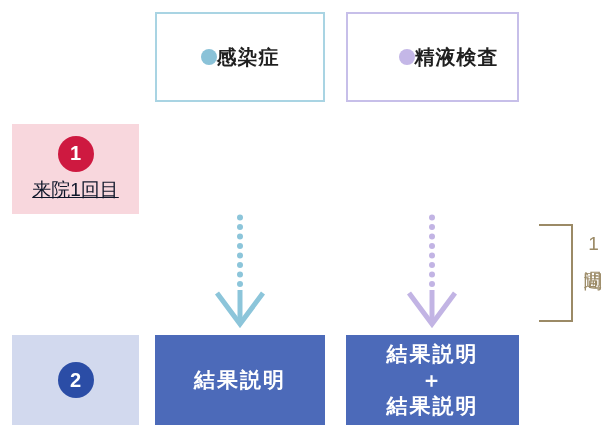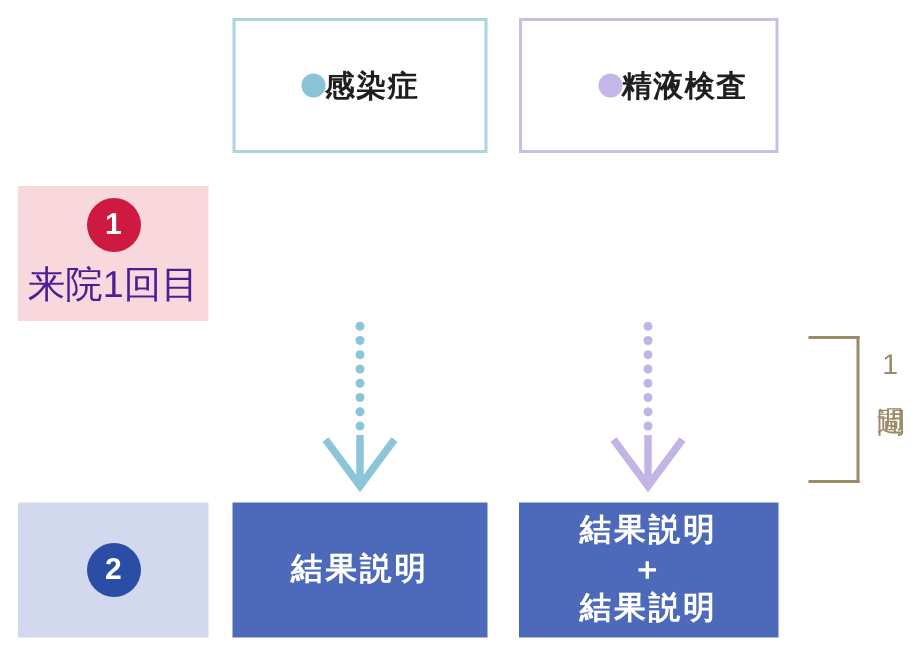--- a/index.html
+++ b/index.html
@@ -51,22 +51,23 @@
   .visit-box.v1 { left: 12px; top: 124px; background: #f8d7dd; }
   .visit-box.v2 { left: 12px; top: 335px; background: #d2d9ee; }
   .visit-badge {
     width: 36px; height: 36px; border-radius: 50%;
     display: flex; align-items: center; justify-content: center;
     color: #ffffff; font-size: 20px; font-weight: bold;
   }
   .visit-badge.v1 { background: #ce1940; }
   .visit-badge.v2 { background: #2b4da6; }
   .visit-label {
-    font-size: 25px;
-    color: #4c1d95;
+    font-size: 19px;
+    color: #0f172a;
+    text-decoration: underline;
   }
 
   
   .step-box {
     display: flex;
     flex-direction: column;
     align-items: center;
     justify-content: center;
     color: #ffffff;
     font-size: 21px;

